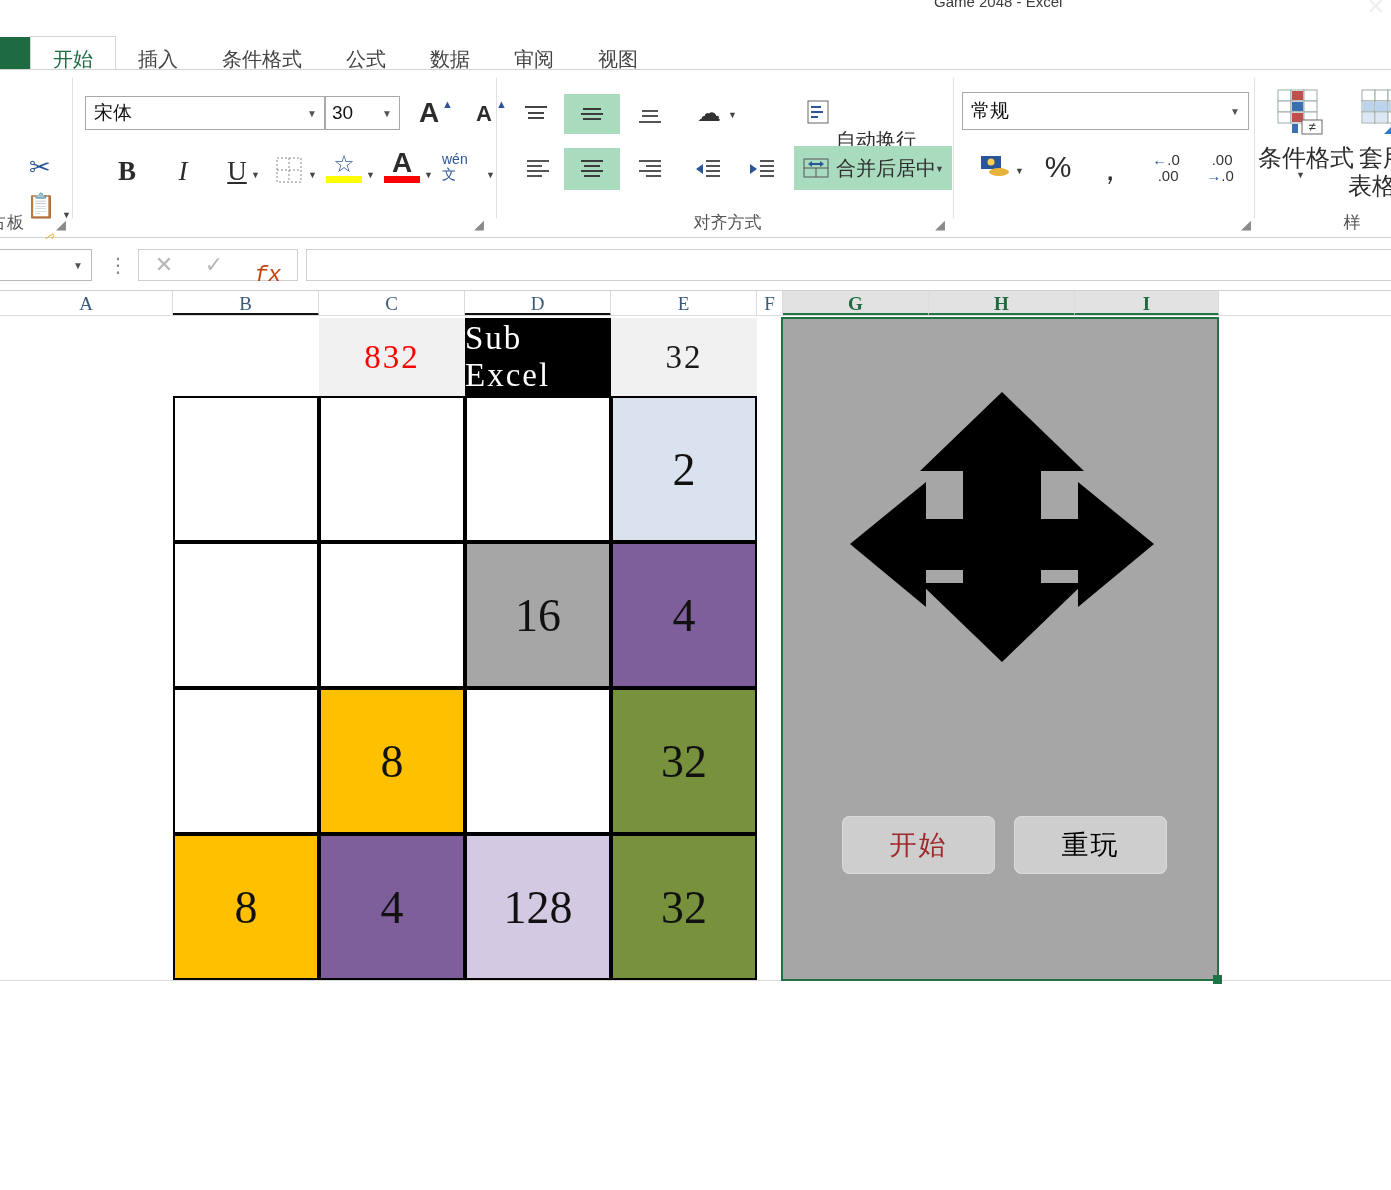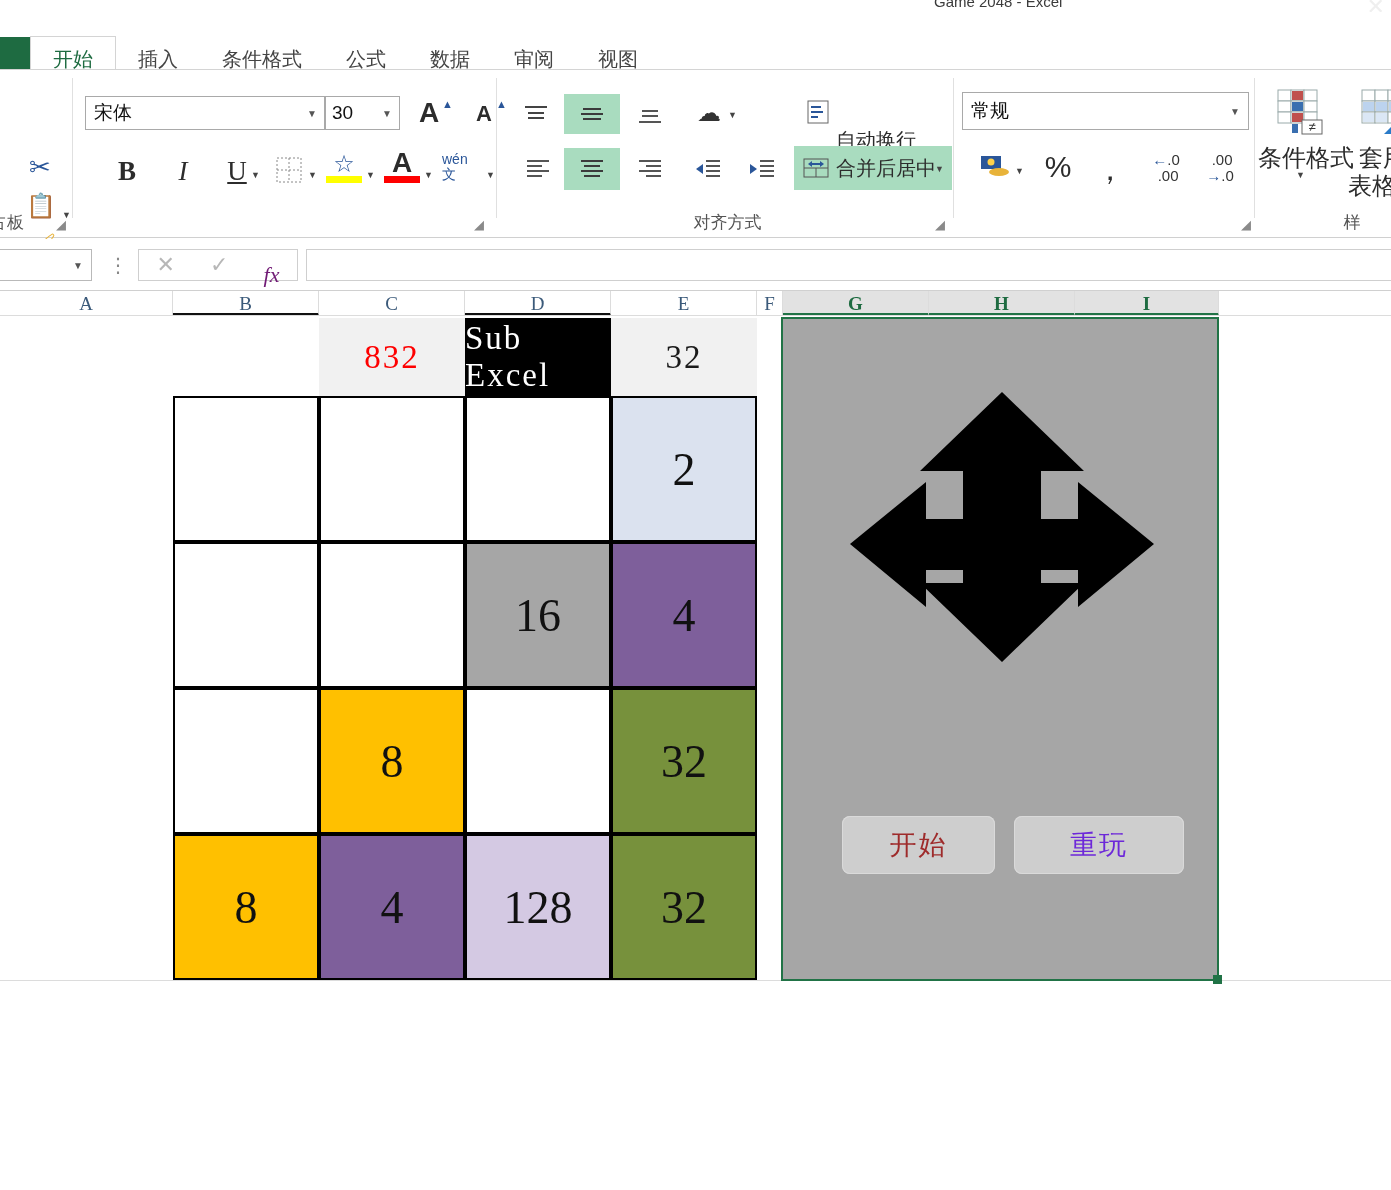--- a/index.html
+++ b/index.html
@@ -431,21 +431,21 @@
 
 <div id="fbar">
   <div id="namebox">
     <span></span>
     <span class="cmbarrow" style="margin-left:6px;">▼</span>
   </div>
   <div id="dots">⋮</div>
   <div id="fxgrp">
     <span style="color:#b7b7b7;">✕</span>
     <span style="color:#b7b7b7;">✓</span>
-    <span style="font-family:Liberation Serif, serif;font-style:italic;color:#701a75;margin-top:20px;">fx</span>
+    <span style="font-family:Liberation Mono, monospace;font-style:italic;color:#c2410c;margin-top:20px;">fx</span>
   </div>
   <div id="finput">
     <span></span>
   </div>
 </div>
 
 <div id="sheet">
 
   <div id="colhdr">
     <div class="colh" style="left:0px;width:173px;">A</div>
@@ -547,19 +547,19 @@
     </div>
     <div class="arrow" style="left:65px;top:45px;width:308px;height:300px;">
       <svg width="308" height="300" viewBox="0 0 308 300" aria-hidden="true">
         <polygon points="154,298 236,219 193,219 193,146 115,146 115,219 72,219" fill="#000000"></polygon>
       </svg>
     </div>
 
     <div class="pbtn" style="left: 59px; top: 497px; width: 153px; height: 58px; color: rgb(158, 43, 43);">
       <span>开始</span>
     </div>
-    <div class="pbtn" style="left: 231px; top: 497px; width: 170px; height: 58px; color: #6d28d9;">
+    <div class="pbtn" style="left: 231px; top: 497px; width: 153px; height: 58px; color: #000000;">
       <span>重玩</span>
     </div>
   </div>
   <div id="fillhandle" style="left: 1213px; top: 684px; background: rgb(33, 115, 70);"></div>
 
 </div>
 
 </body></html>

